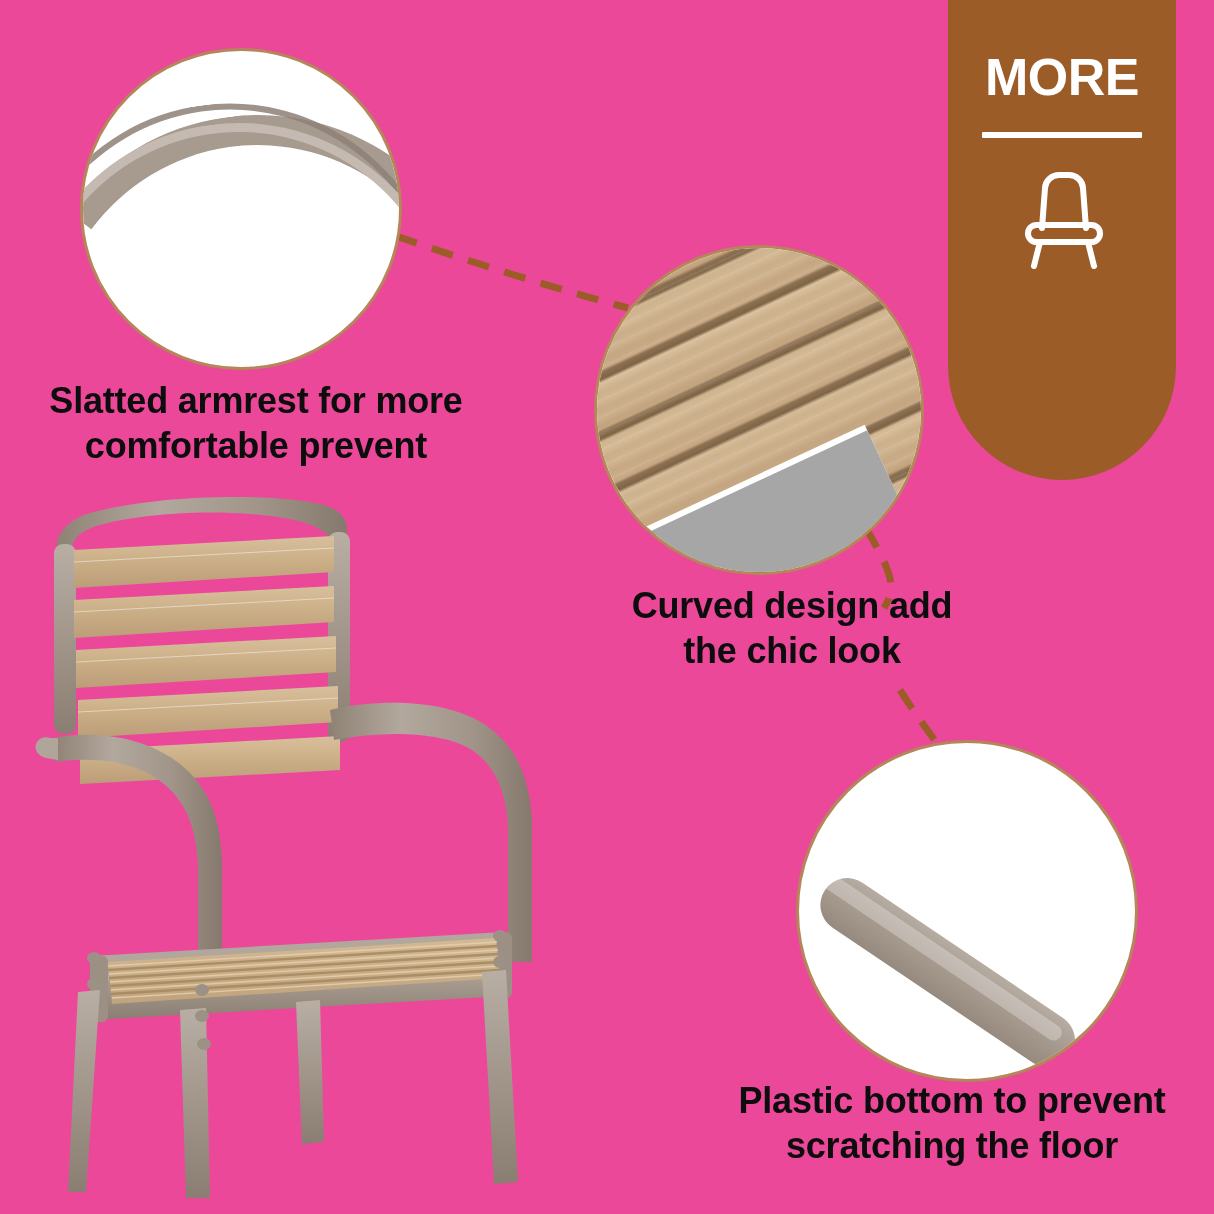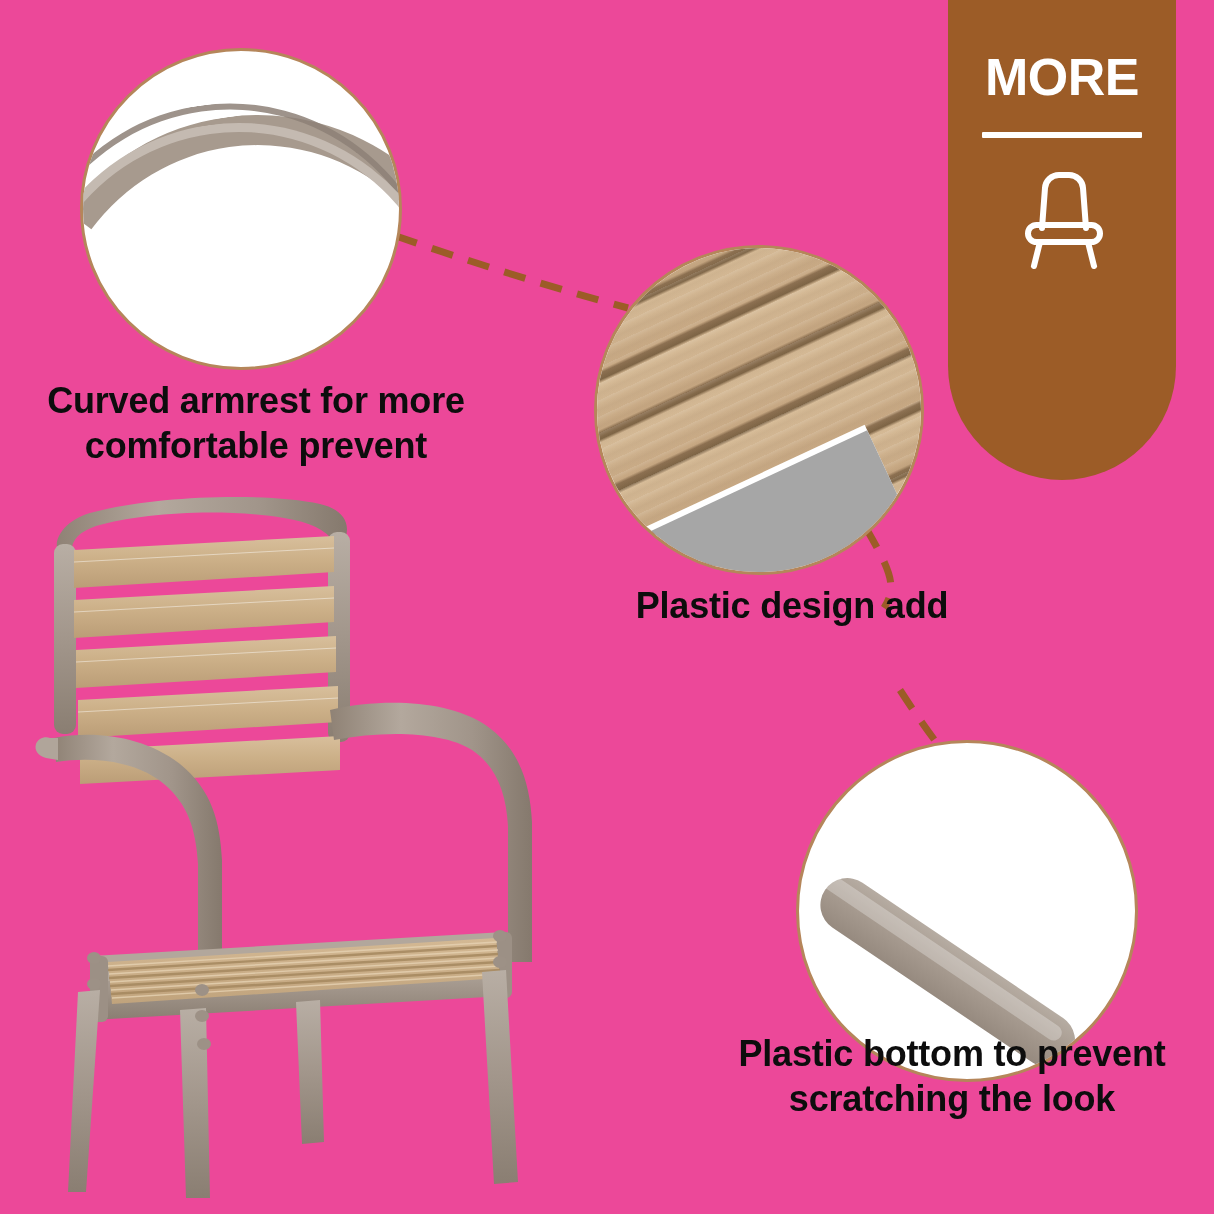--- a/index.html
+++ b/index.html
@@ -177,21 +177,21 @@
     color: #0d0d0d;
     font-size: 36px;
     font-weight: bold;
     line-height: 1.26;
     text-align: center;
     letter-spacing: -0.2px;
   }
   .caption .ln { display: block; }
   .cap-armrest { left: 8px;   top: 378px;  width: 496px; }
   .cap-slats   { left: 608px; top: 583px;  width: 368px; }
-  .cap-foot    { left: 712px; top: 1031px; width: 480px; }
+  .cap-foot    { left: 712px; top: 1078px; width: 480px; }
 
   
   .chair { position: absolute; left: 34px; top: 492px; width: 530px; height: 706px; }
 </style>
 </head>
 <body>
 
 <div id="stage">
 
   <div class="banner">
@@ -233,31 +233,32 @@
   </div>
 
   <div class="circle circle-foot">
     <div class="circle-inner">
       <div class="foot-bar"></div>
       <div class="foot-bar-hl"></div>
     </div>
   </div>
 
   <div class="caption cap-armrest">
-    <span class="ln">Curved armrest for more</span>
+    <span class="ln">Slatted armrest for more</span>
     <span class="ln">comfortable prevent</span>
   </div>
 
   <div class="caption cap-slats">
-    <span class="ln">Plastic design add</span>
+    <span class="ln">Curved design add</span>
+    <span class="ln">the chic look</span>
   </div>
 
   <div class="caption cap-foot">
     <span class="ln">Plastic bottom to prevent</span>
-    <span class="ln">scratching the look</span>
+    <span class="ln">scratching the floor</span>
   </div>
 
   <svg class="chair" viewBox="0 0 530 706" aria-hidden="true">
     <defs>
       <linearGradient id="metal" x1="0" y1="0" x2="1" y2="0">
         <stop offset="0%" stop-color="#8f8275"></stop>
         <stop offset="35%" stop-color="#b3a89d"></stop>
         <stop offset="70%" stop-color="#a1958a"></stop>
         <stop offset="100%" stop-color="#85796d"></stop>
       </linearGradient>

